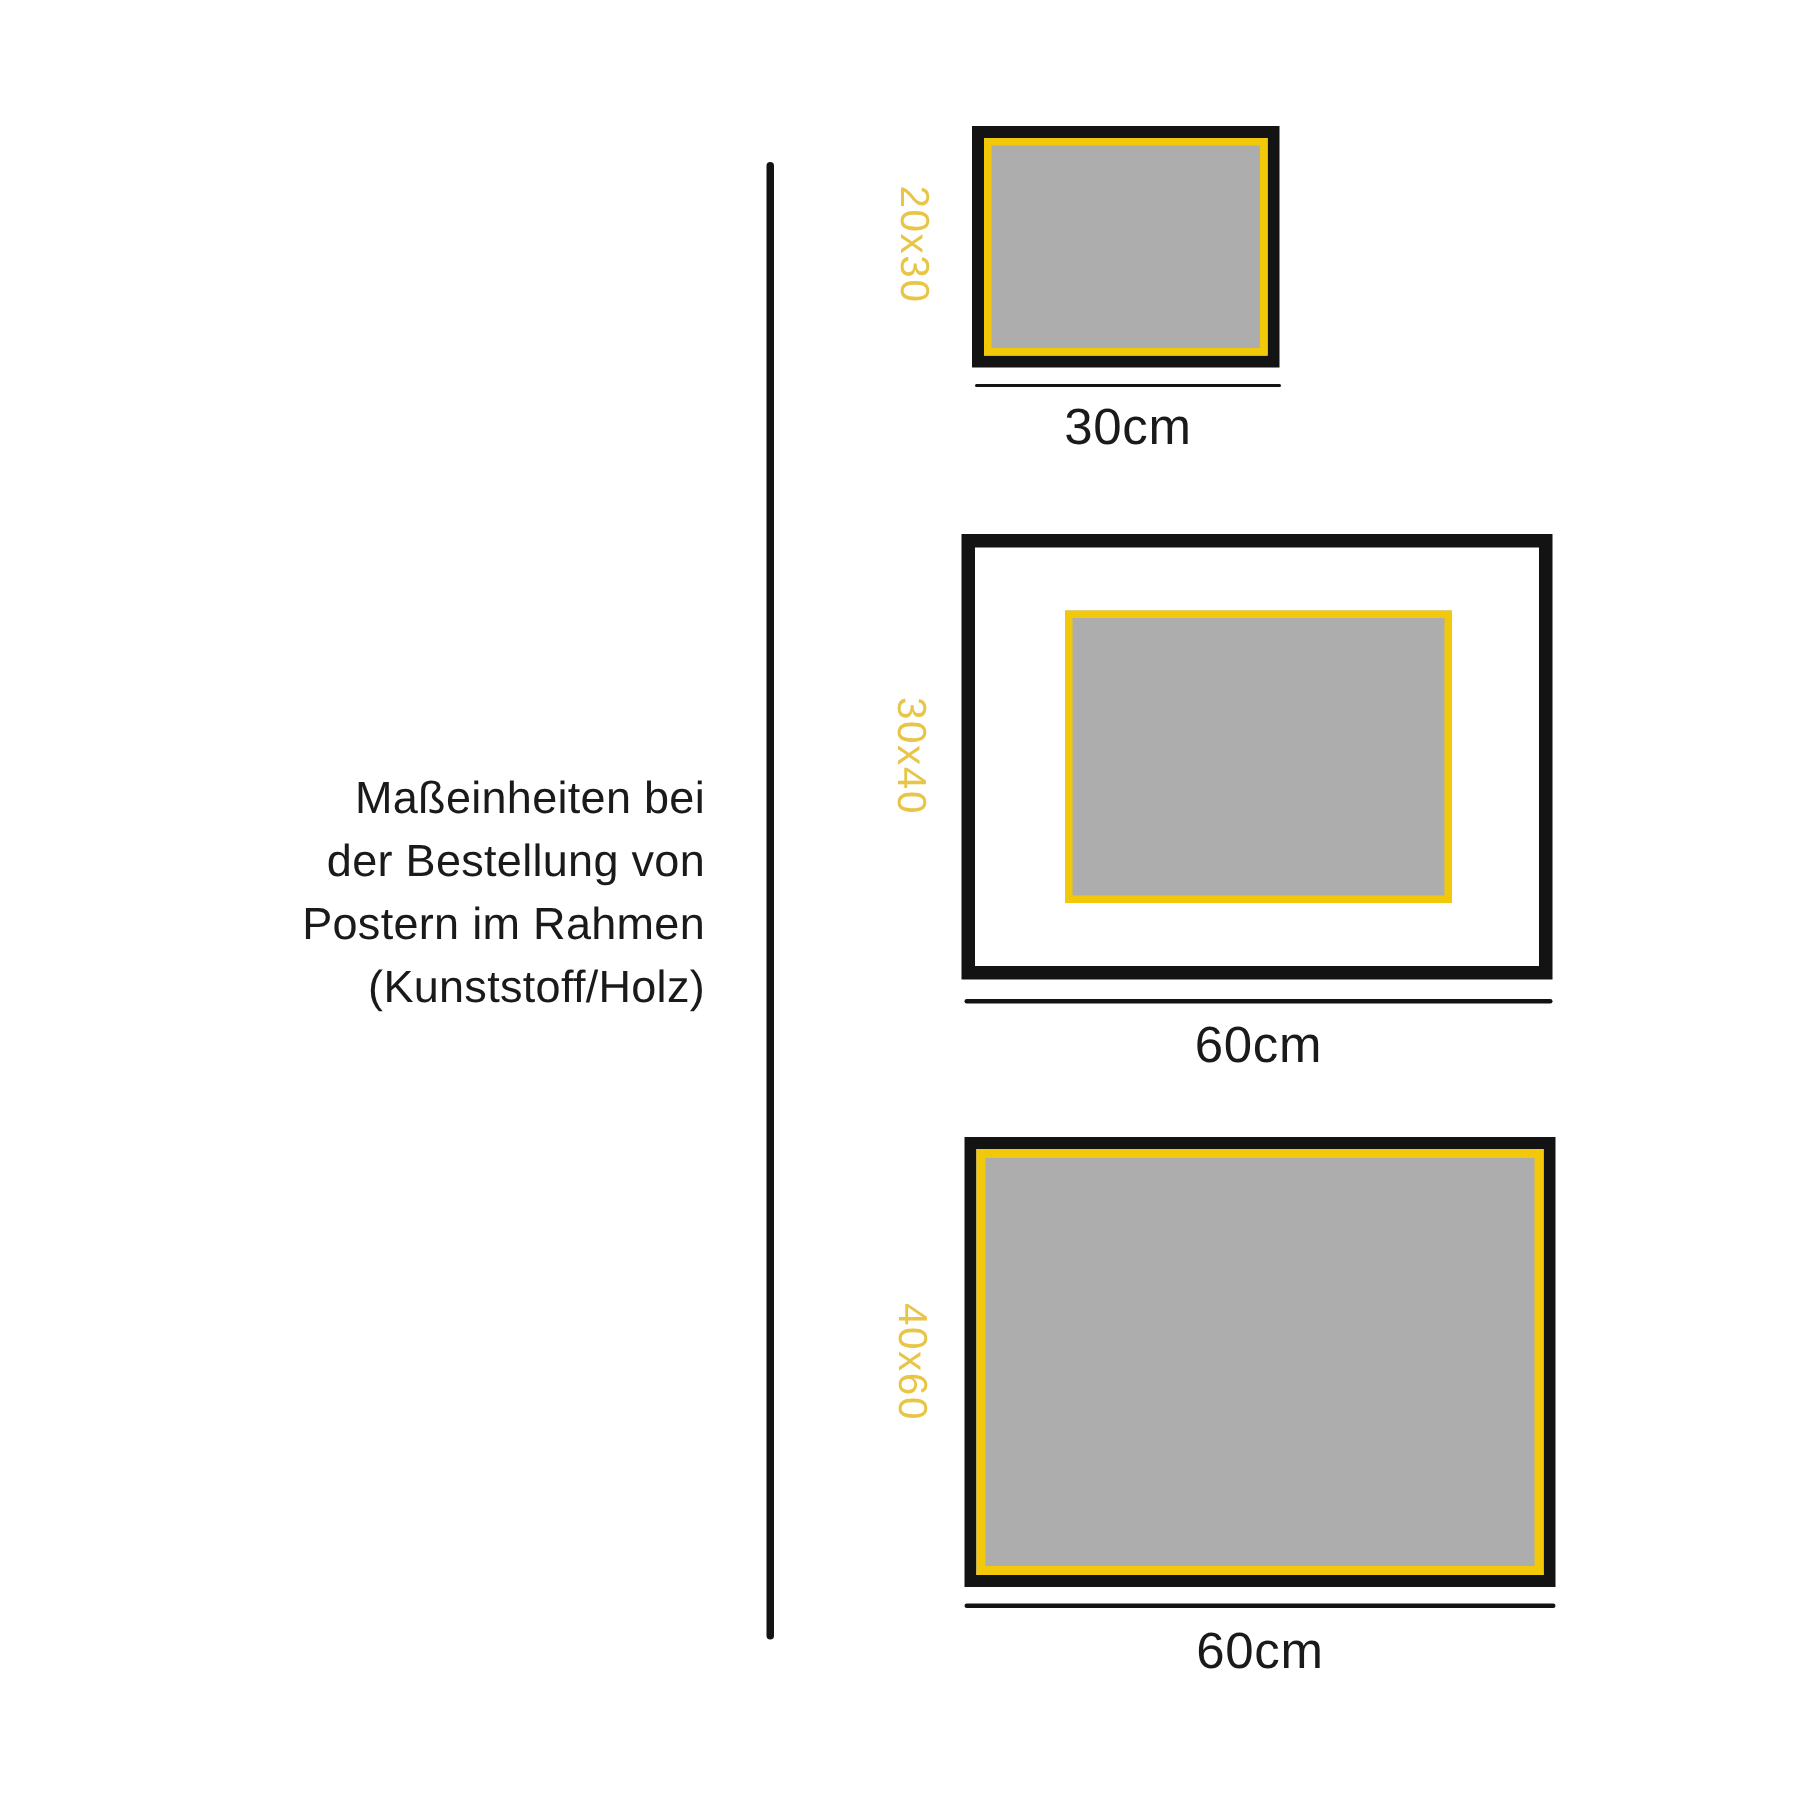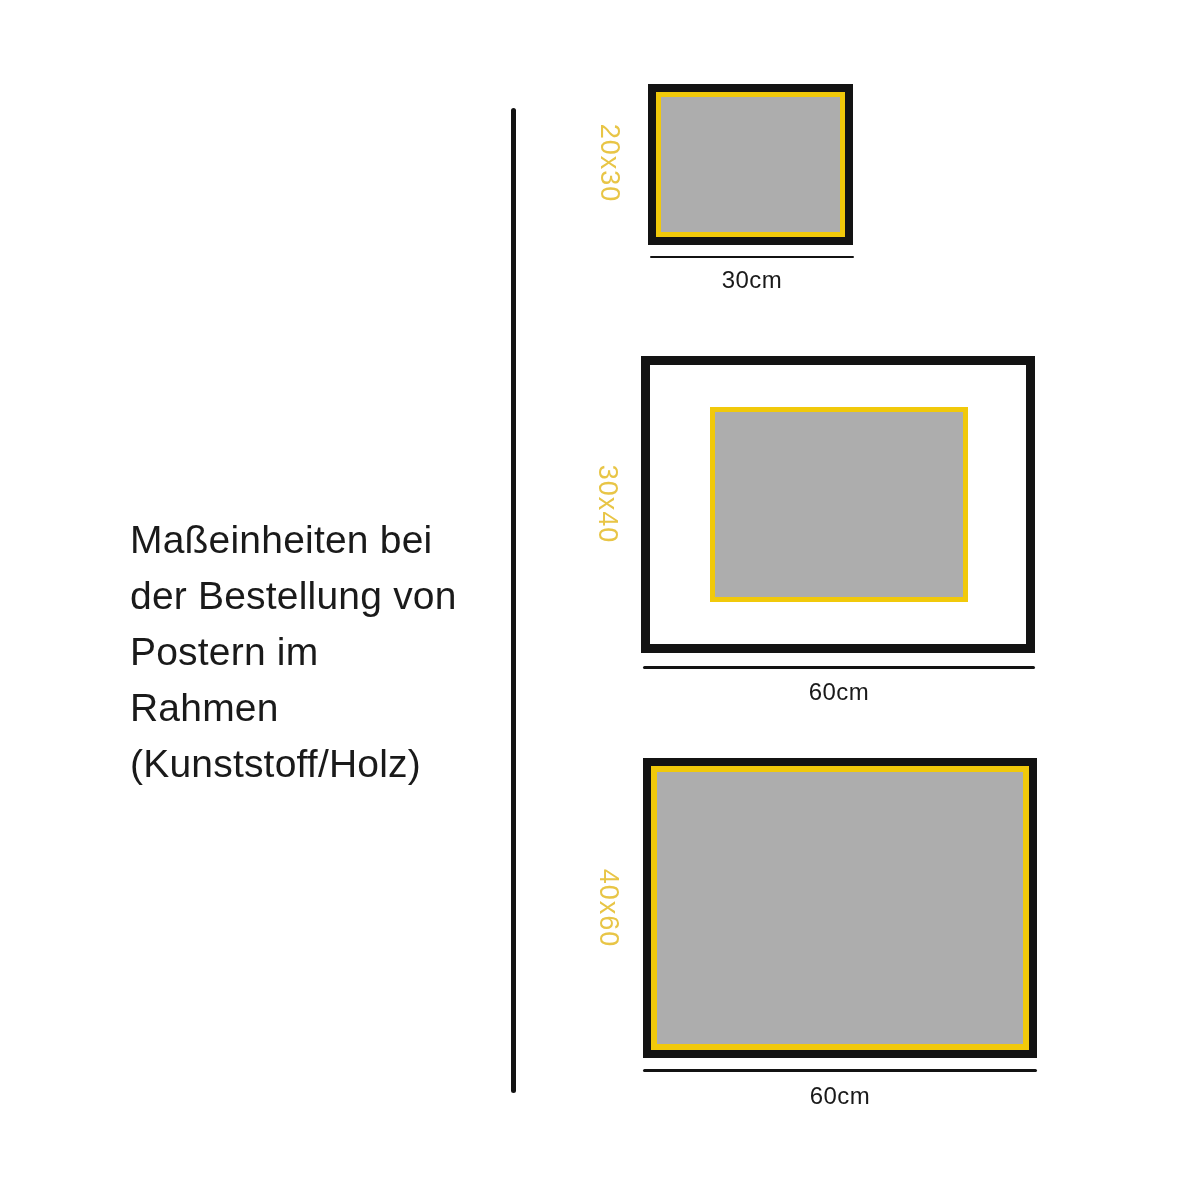--- a/index.html
+++ b/index.html
@@ -13,23 +13,23 @@
     width: 1200px;
     height: 1200px;
     background: var(--bg, #ffffff);
     overflow: hidden;
   }
   .title {
     position: absolute;
     left: 130px;
     top: 512px;
     width: 340px;
-    text-align: left;
-    font-size: 39px;
-    line-height: 56px;
+    text-align: right;
+    font-size: 30px;
+    line-height: 42px;
     color: var(--ink, #1a1a1a);
     white-space: pre-line;
     letter-spacing: 0.2px;
   }
   .divider {
     position: absolute;
     left: 511px;
     top: 108px;
     width: 5px;
     height: 985px;
@@ -82,21 +82,21 @@
     background: var(--black, #131313);
     border-radius: 2px;
   }
   .measure-line.m1 { left: 650px; top: 256px;  width: 204px; height: 2px; }
   .measure-line.m2 { left: 643px; top: 666px;  width: 392px; height: 3px; }
   .measure-line.m3 { left: 643px; top: 1069px; width: 394px; height: 3px; }
 
   .measure-text {
     position: absolute;
     text-align: center;
-    font-size: 24px;
+    font-size: 34px;
     color: var(--ink, #1a1a1a);
     letter-spacing: 0.5px;
   }
   .measure-text.t1 { left: 650px; top: 266px;  width: 204px; }
   .measure-text.t2 { left: 643px; top: 678px;  width: 392px; }
   .measure-text.t3 { left: 643px; top: 1082px; width: 394px; }
 </style>
 </head>
 <body>
 

